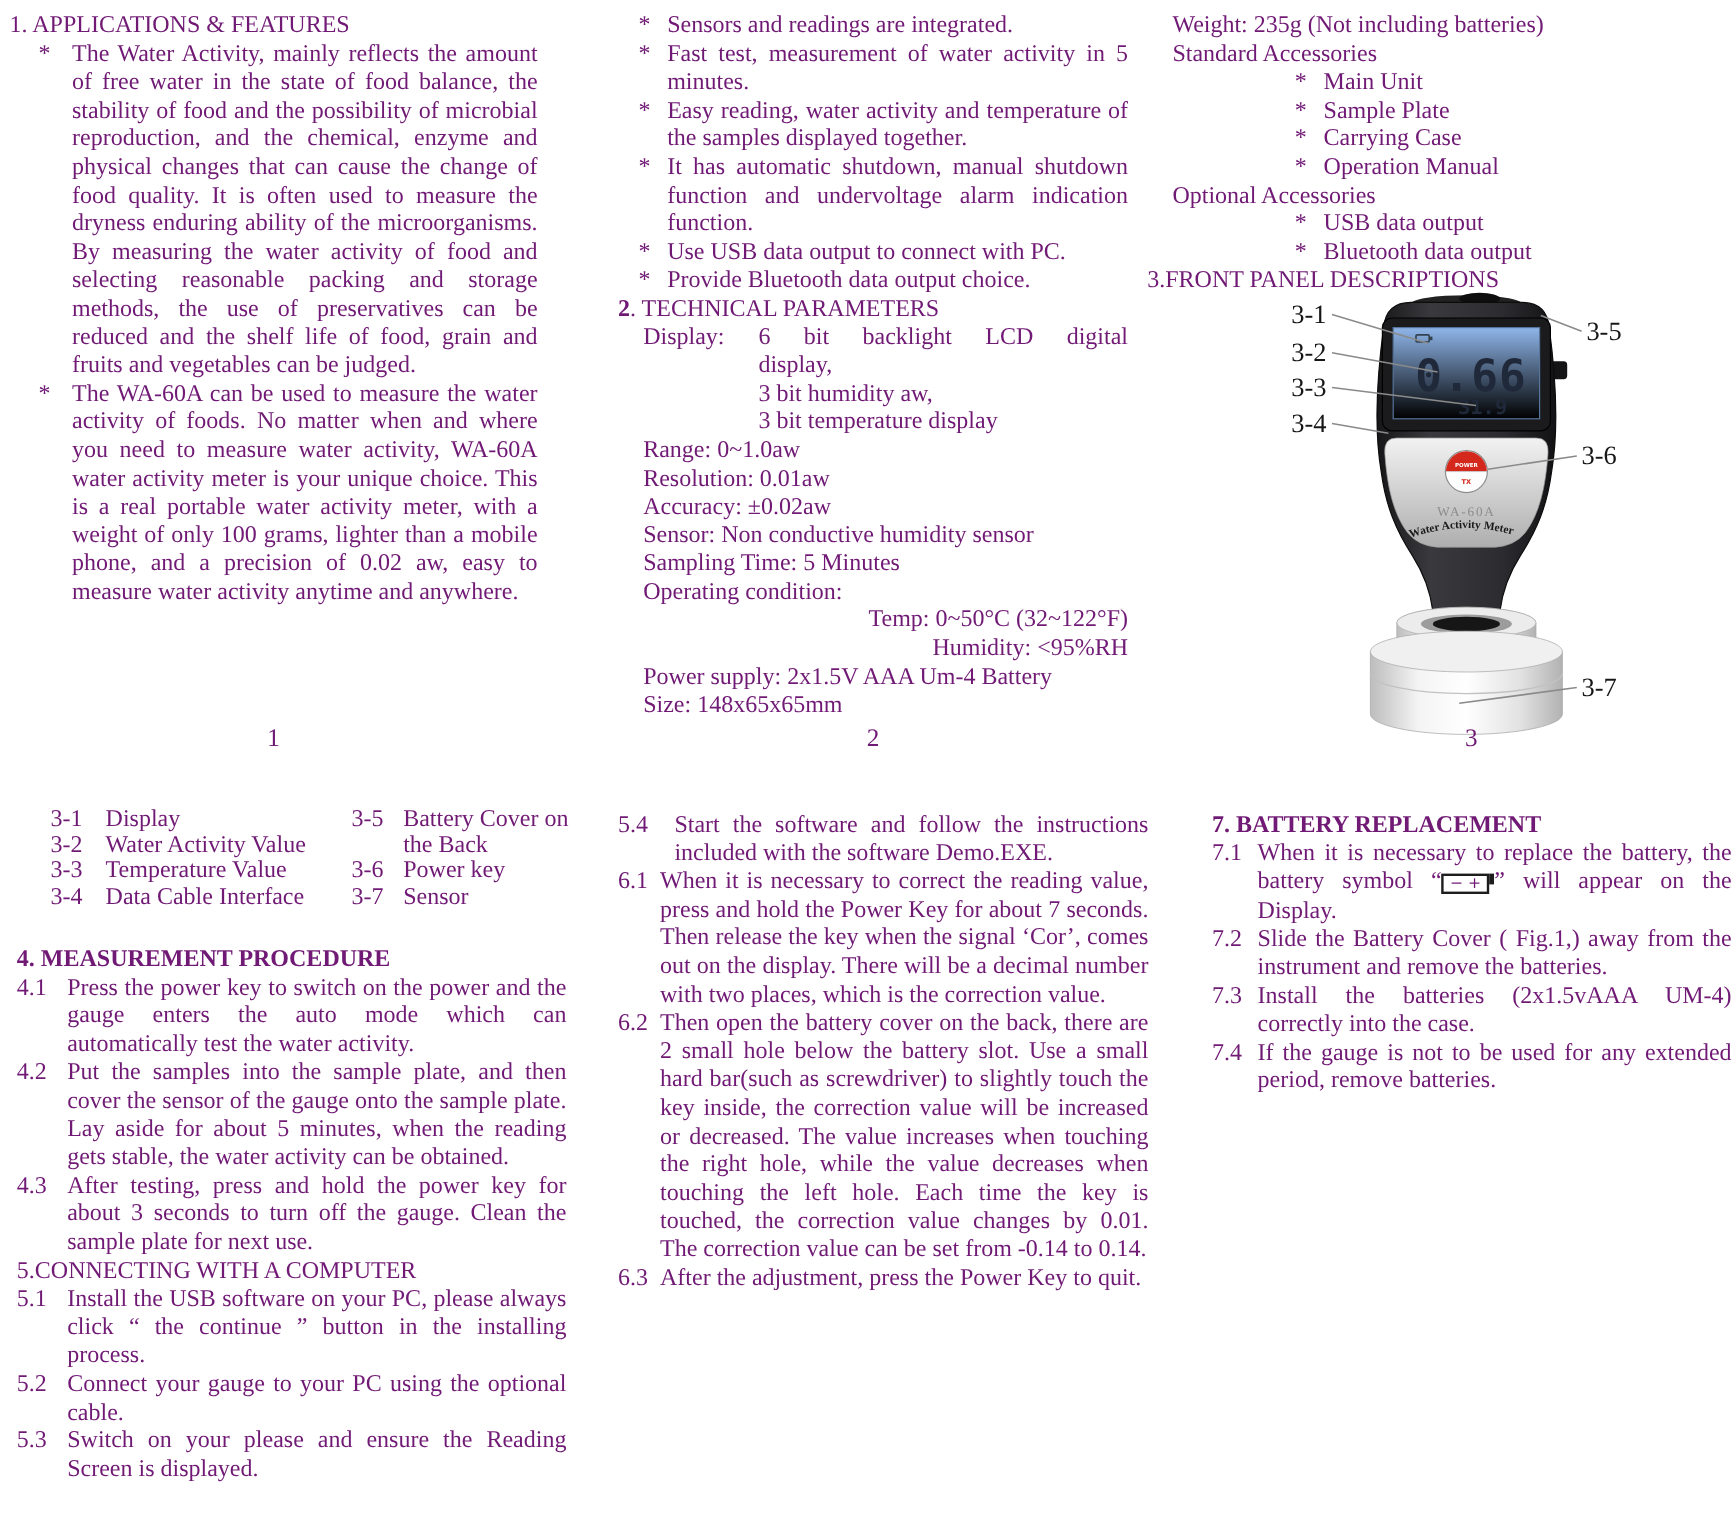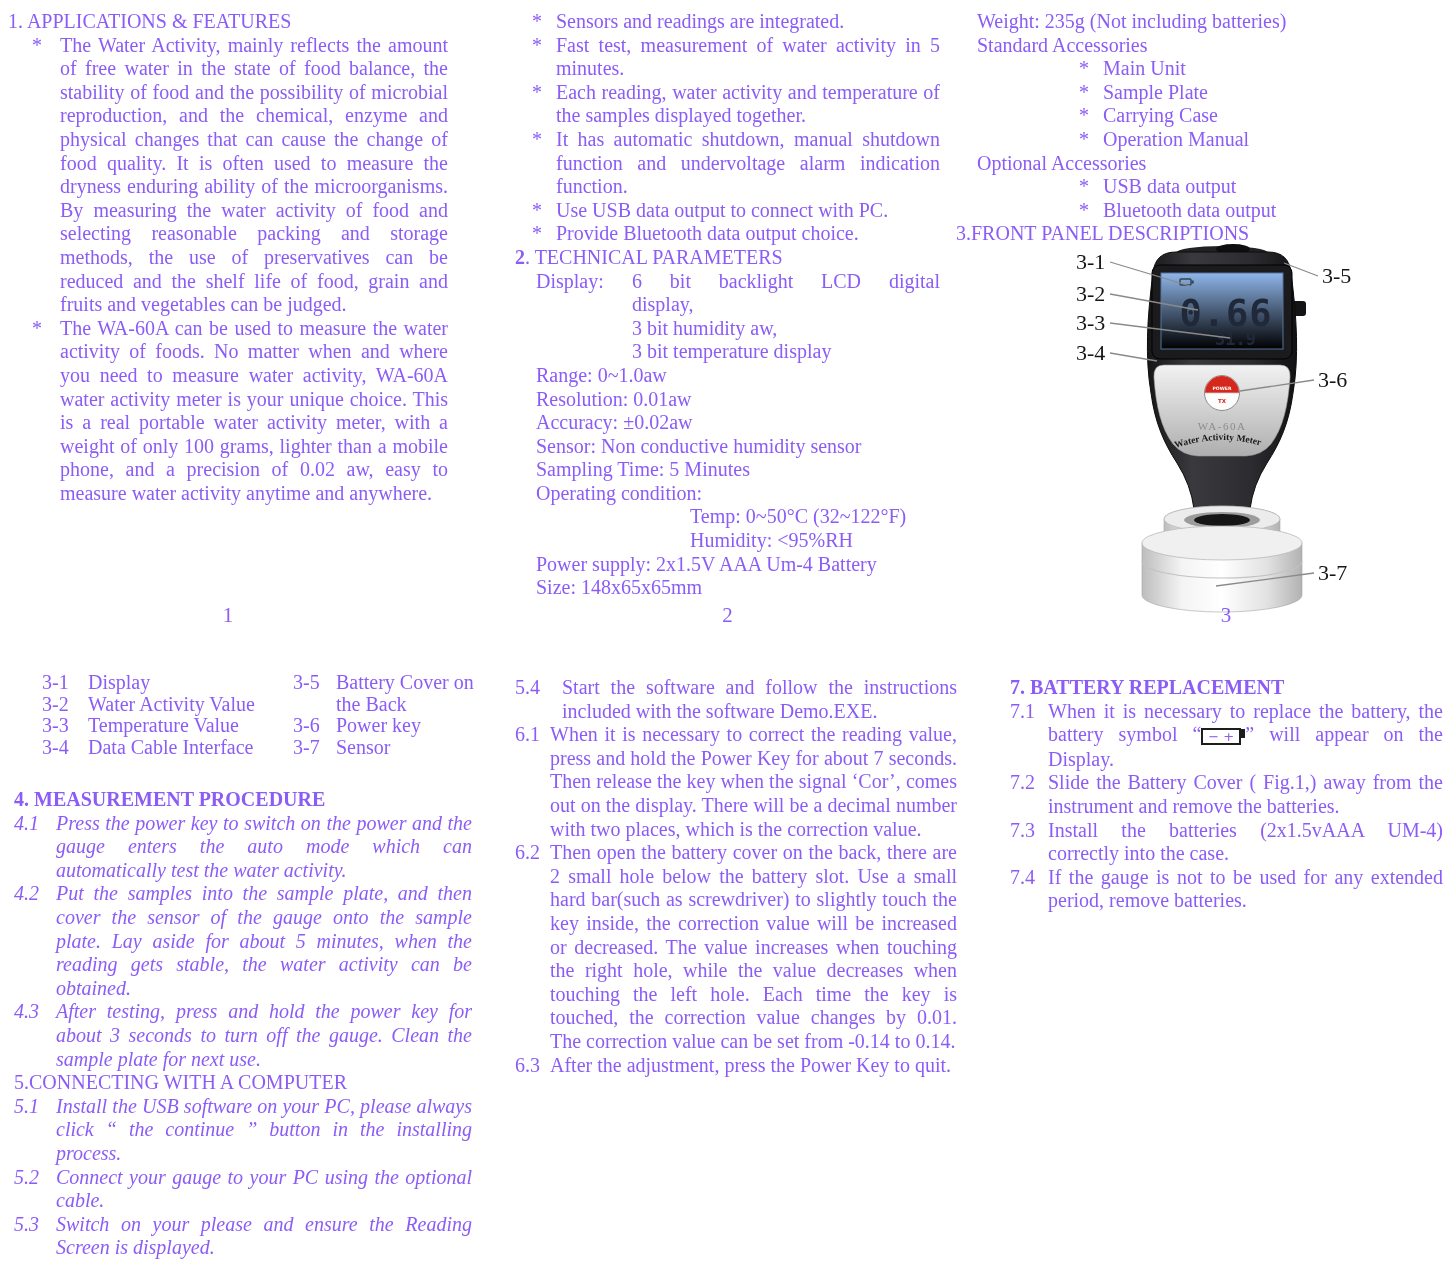--- a/index.html
+++ b/index.html
@@ -1,44 +1,44 @@
 <!DOCTYPE html>
 <html><head>
 <meta charset="utf-8">
 <style>
   html,body{margin:0;padding:0;background:#ffffff;}
   .page{position:relative;width:1445px;height:1271px;background:#ffffff;
-        font-family:"Liberation Serif","DejaVu Serif",serif;color:#8b5cf6;
+        font-family:"Liberation Serif","DejaVu Serif",serif;color:#701a75;
         font-size:20px;line-height:23.6px;overflow:hidden;}
   p{margin:0;}
   .col{position:absolute;top:10px;text-align:justify;}
   .heading{text-align:left;}
   .c1t{left:8px;width:440px;}
   .c2t{left:515px;width:425px;}
   .c3t{left:956px;width:432px;text-align:left;}
   .c1b{left:14px;width:458px;top:672px;}
   .c2b{left:515px;width:442px;top:676px;}
   .c3b{left:1010px;width:433px;top:676px;}
 
   .bullet{position:relative;text-align:justify;}
   .c1t .bullet{padding-left:52px;}
   .c1t .bullet .mk{position:absolute;left:24px;}
   .c2t .bullet{padding-left:41px;}
   .c2t .bullet .mk{position:absolute;left:17px;}
   .acc{position:relative;padding-left:147px;text-align:left;}
   .acc .mk{position:absolute;left:123px;}
   .p2ind{padding-left:21px;text-align:left;}
-  .p2ind2{padding-left:175px;text-align:left;}
+  .p2ind2{padding-left:175px;text-align:right;}
   .disp{display:flex;padding-left:21px;}
   .disp-label{width:96px;flex:none;}
   .disp-lines{flex:1;}
   .jl{text-align:justify;text-align-last:justify;}
 
   .item{position:relative;text-align:justify;}
-  .c1b .item{padding-left:42px;font-style:italic;}
+  .c1b .item{padding-left:42px;}
   .c2b .item{padding-left:35px;}
   .c2b .item.first{padding-left:47px;}
   .c3b .item{padding-left:38px;}
   .item .num{position:absolute;left:0;}
   .c3b .item .num{font-weight:normal;}
   .c3b .heading{font-weight:bold;}
   .b2{font-weight:bold;}
   .mt6{margin-top:6px;font-weight:bold;}
   .mt4{margin-top:4px;}
 
@@ -77,21 +77,21 @@
     <p class="bullet">
       <span class="mk">*</span>
       <span>The WA-60A can be used to measure the water activity of foods. No matter when and where you need to measure water activity, WA-60A water activity meter is your unique choice. This is a real portable water activity meter, with a weight of only 100 grams, lighter than a mobile phone, and a precision of 0.02 aw, easy to measure water activity anytime and anywhere.</span>
     </p>
   </section>
   <div class="pageno pn1">1</div>
 
   <section class="col c2t">
     <p class="bullet"><span class="mk">*</span><span>Sensors and readings are integrated.</span></p>
     <p class="bullet"><span class="mk">*</span><span>Fast test, measurement of water activity in 5 minutes.</span></p>
-    <p class="bullet"><span class="mk">*</span><span>Each reading, water activity and temperature of the samples displayed together.</span></p>
+    <p class="bullet"><span class="mk">*</span><span>Easy reading, water activity and temperature of the samples displayed together.</span></p>
     <p class="bullet"><span class="mk">*</span><span>It has automatic shutdown, manual shutdown function and undervoltage alarm indication function.</span></p>
     <p class="bullet"><span class="mk">*</span><span>Use USB data output to connect with PC.</span></p>
     <p class="bullet"><span class="mk">*</span><span>Provide Bluetooth data output choice.</span></p>
     <p class="heading"><span class="b2">2</span><span>. TECHNICAL PARAMETERS</span></p>
     <div class="disp">
       <span class="disp-label">Display:</span>
       <div class="disp-lines">
         <div class="jl">6 bit backlight LCD digital</div>
         <div>display,</div>
         <div>3 bit humidity aw,</div>

